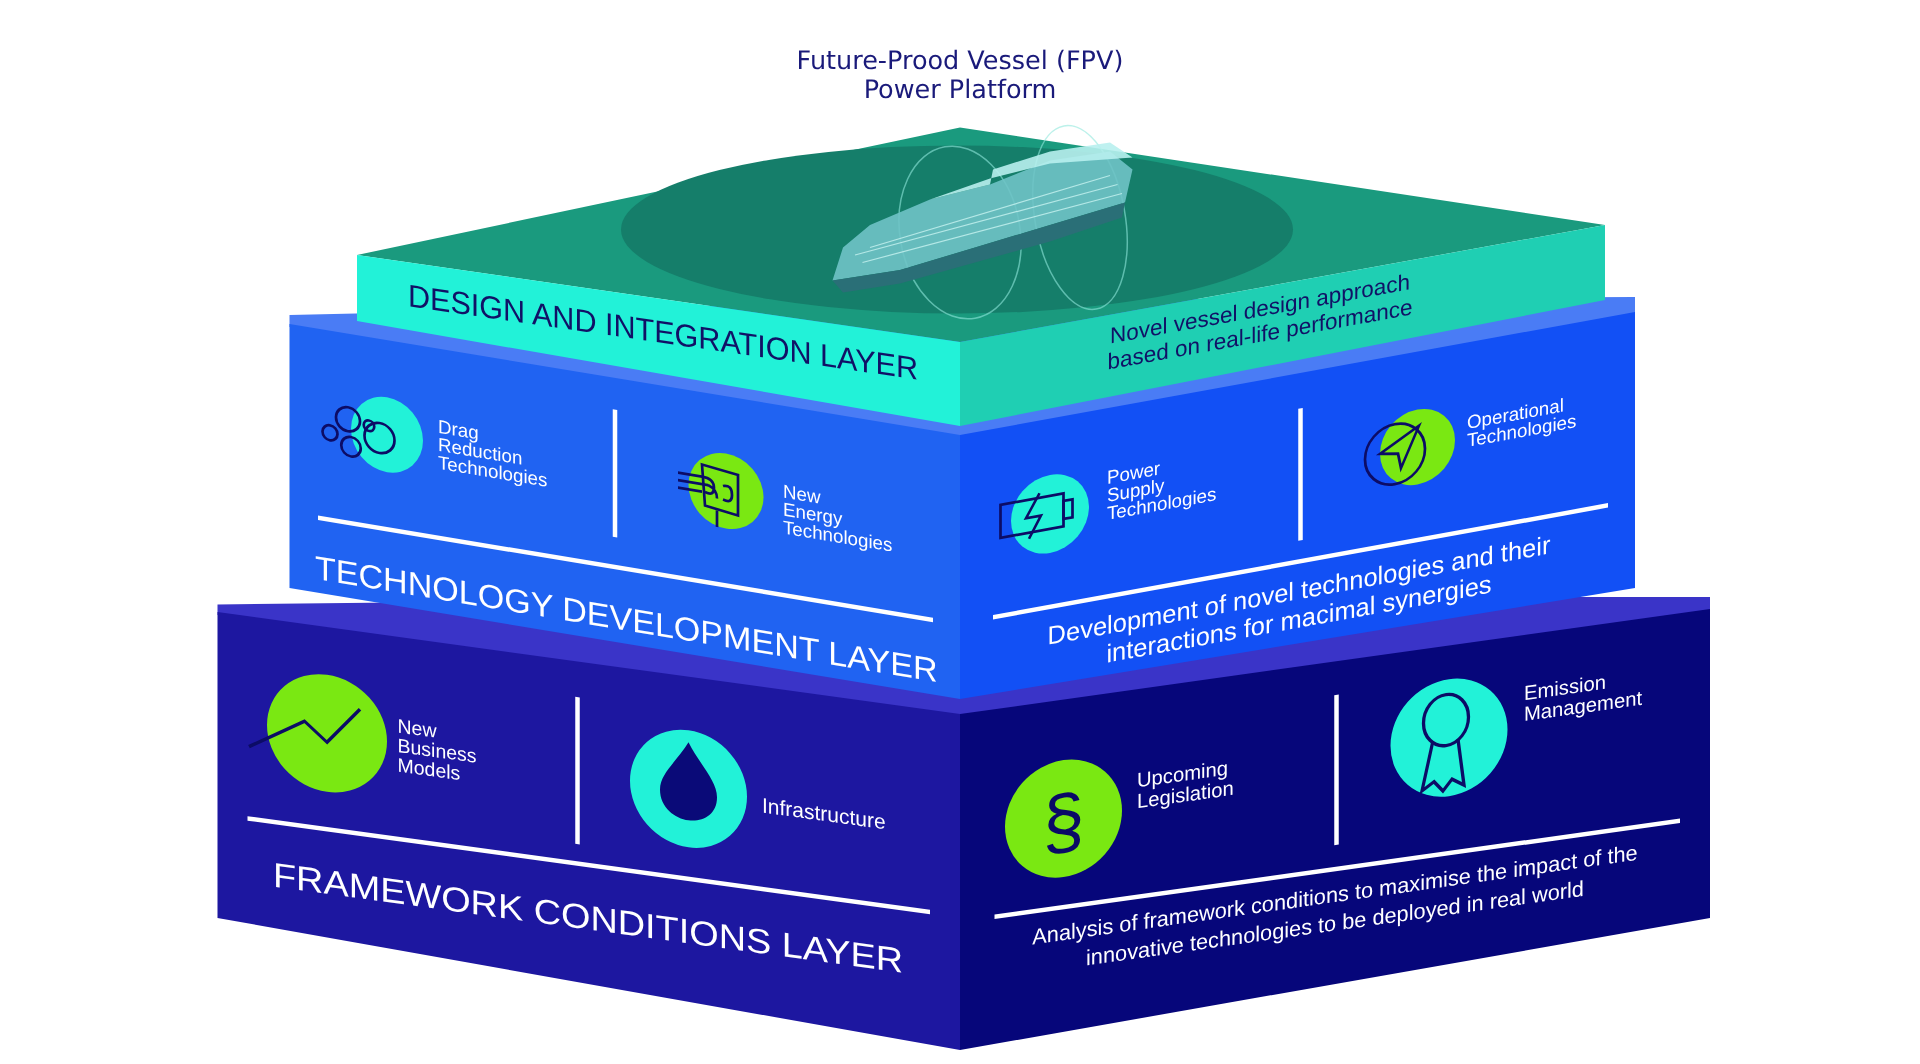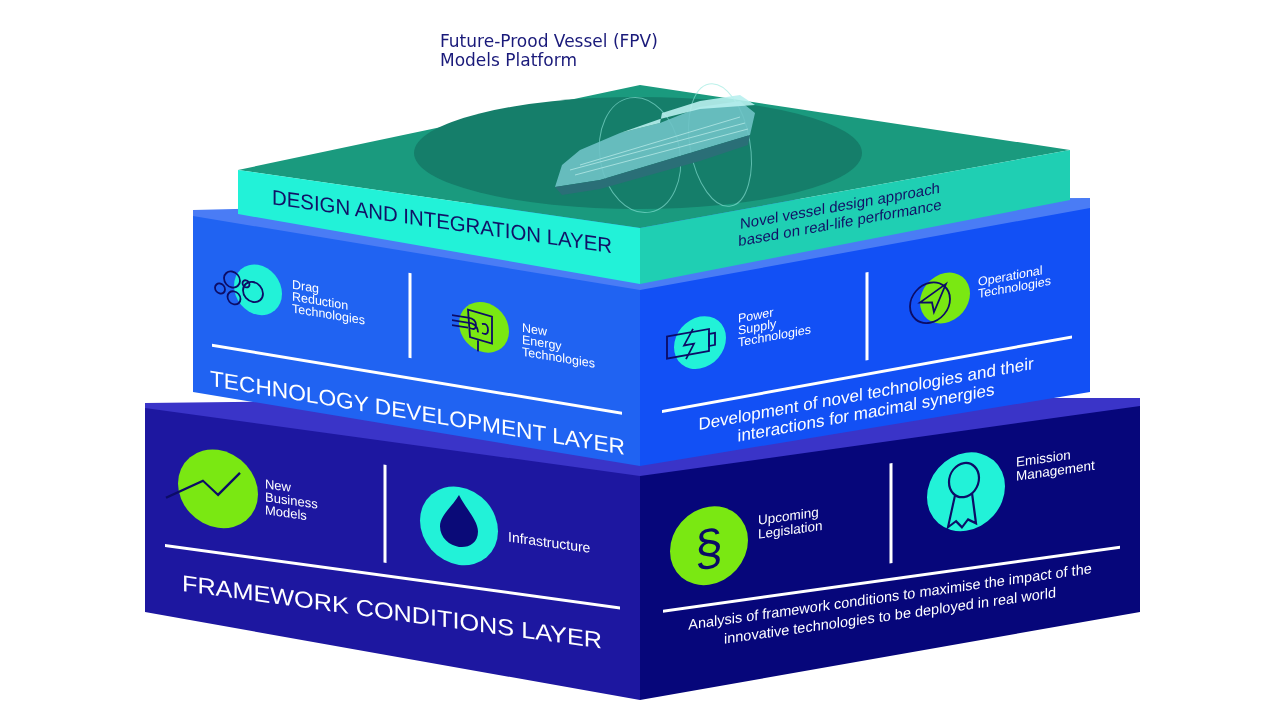--- a/index.html
+++ b/index.html
@@ -1,33 +1,33 @@
 <!DOCTYPE html>
 <html><head>
 <meta charset="utf-8">
 <style>
   html, body { margin:0; padding:0; background:#ffffff; }
   body { width:1280px; height:709px; position:relative; overflow:hidden;
          font-family:"Liberation Sans", sans-serif; }
   #stage { position:absolute; left:0; top:0; width:1280px; height:709px; }
-  .title { position:absolute; left:440px; top:32px; width:400px; 
+  .title { position:absolute; left:440px; top:32px; width:400px; text-align:center;
            color:#1a1a7a; font-family:"DejaVu Sans", sans-serif; font-size:17px;
            line-height:19px; font-weight:500; }
   .title div { white-space:nowrap; }
   svg text { font-family:"Liberation Sans", sans-serif; }
   .lbl { fill:#ffffff; }
 </style>
 </head>
 <body>
 
 <div id="stage">
 
   <div class="title">
     <div>Future-Prood Vessel (FPV)</div>
-    <div>Models Platform</div>
+    <div>Power Platform</div>
   </div>
 
   <svg width="1280" height="709" viewBox="0 0 1280 709" style="position:absolute;left:0;top:0;">
 
     <g>
       <polygon class="c-bot-top" points="145,405 640,478 640,470 1140,400 1140,408 640,478" fill="#3a34c8"></polygon>
       <polygon class="c-bot-top" points="145,403 600,398 1140,398 1140,410 640,478 145,410" fill="#3a34c8"></polygon>
       <polygon class="c-bot-left" points="145,408 640,476 640,700 145,612" fill="#1d17a0"></polygon>
       <polygon class="c-bot-right" points="640,476 1140,406 1140,612 640,700" fill="#06067a"></polygon>
     </g>

